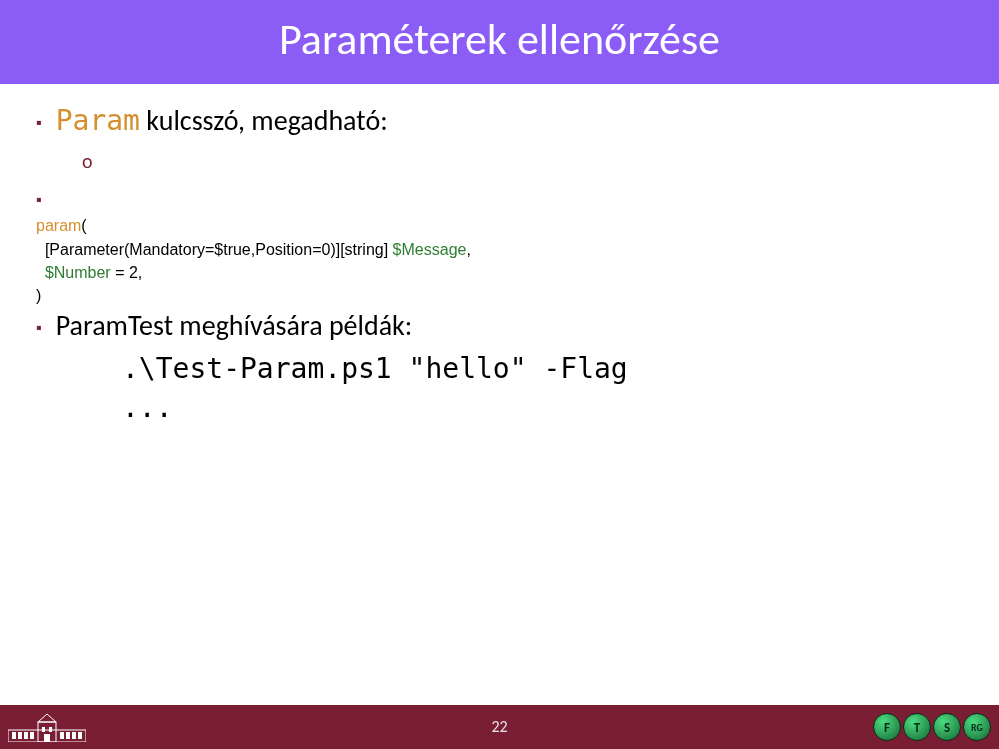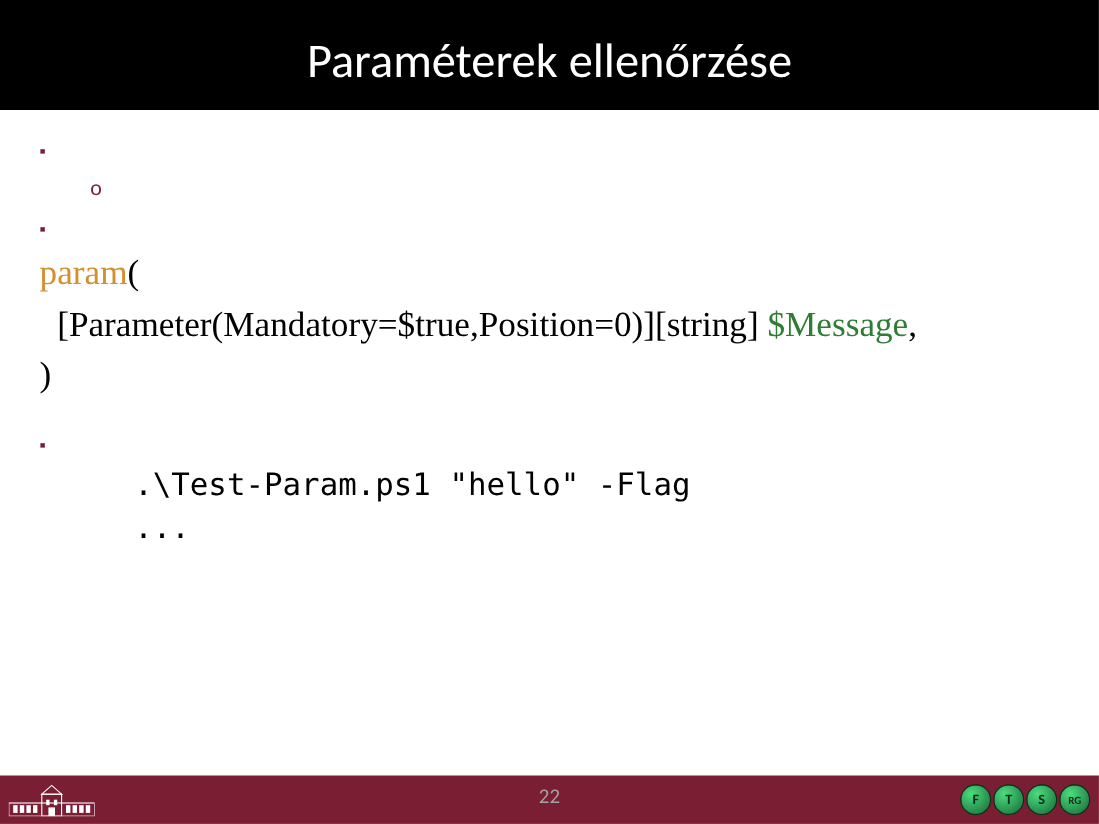--- a/index.html
+++ b/index.html
@@ -1,66 +1,71 @@
 <!DOCTYPE html>
 <html><head>
   <meta charset="utf-8">
   <style>
     * { margin: 0; padding: 0; box-sizing: border-box; }
     body { width: 999px; height: 749px; font-family: Calibri, Arial, sans-serif; background: #fff; overflow: hidden; }
     .slide { width: 100%; height: 100%; display: flex; flex-direction: column; }
-    .header { background: #000000; color: #fff; text-align: center; padding: 28px 0 18px; font-size: 44px; font-weight: 400; }
+    .header { background: #8b5cf6; color: #fff; text-align: center; padding: 12px 0 18px; font-size: 44px; font-weight: 400; }
     .content { flex: 1; padding: 18px 36px 0 36px; font-size: 28px; line-height: 1.35; color: #000; }
     .bullet-row { display: flex; align-items: flex-start; margin-bottom: 4px; }
     .bullet-square { color: #7a1e33; font-size: 16px; margin-right: 14px; margin-top: 10px; }
     .bullet-circle { color: #7a1e33; font-size: 20px; margin-left: 46px; margin-right: 14px; margin-top: 4px; }
     .code-keyword { font-family: Consolas, monospace; color: #d48f2e; }
-    .code-block { font-family: Liberation Serif, serif; font-size: 32px; line-height: 1.45; margin: 4px 0 22px 0; }
+    .code-block { font-family: Liberation Sans, sans-serif; font-size: 16px; line-height: 1.45; margin: 4px 0 0 0; }
     .code-line { white-space: pre; }
     .code-orange { color: #d48f2e; }
     .code-green { color: #2e7d32; text-align: center; }
     .examples { margin-left: 86px; font-family: Consolas, monospace; font-size: 28px; line-height: 1.4; }
     .footer { background: #7a1e33; height: 44px; display: flex; align-items: center; justify-content: space-between; padding: 0 8px; }
     .logo-left { display: flex; align-items: center; gap: 4px; }
     .building { width: 78px; height: 30px; }
-    .page-num { color: #a3a3a3; font-size: 19px; position: absolute; left: 50%; transform: translateX(-50%); bottom: 13px; margin-top: 33px; }
+    .page-num { color: #e5e5e5; font-size: 16px; position: absolute; left: 50%; transform: translateX(-50%); bottom: 13px; margin-top: 33px; }
     .logo-right { display: flex; gap: 2px; align-items: center; }
     .orb { width: 28px; height: 28px; border-radius: 50%; background: radial-gradient(circle at 35% 30%, #4ade80, #166534); border: 1px solid #052e16; display: flex; align-items: center; justify-content: center; color: #052e16; font-size: 13px; font-weight: bold; }
     .footer-wrap { position: relative; }
   </style>
 </head>
 <body>
 
 <div class="slide">
   <div class="header">
     <span>Paraméterek ellenőrzése</span>
   </div>
 
   <div class="content">
 
     <div class="bullet-row">
       <span class="bullet-square">▪</span>
+      <span>
+        <span class="code-keyword">Param</span><span> kulcsszó, megadható:</span>
+      </span>
     </div>
 
     <div class="bullet-row">
       <span class="bullet-circle">o</span>
     </div>
 
     <div class="bullet-row">
       <span class="bullet-square">▪</span>
     </div>
 
     <div class="code-block">
       <div class="code-line"><span class="code-orange">param</span><span>(</span></div>
       <div class="code-line"><span>  [Parameter(Mandatory=$true,Position=0)][string] </span><span class="code-green">$Message</span><span>,</span></div>
+      <div class="code-line"><span>  </span><span class="code-green">$Number</span><span> = 2,</span></div>
       <div class="code-line"><span>)</span></div>
     </div>
 
     <div class="bullet-row">
       <span class="bullet-square">▪</span>
+      <span>ParamTest meghívására példák:</span>
     </div>
 
     <div class="examples">
       <div>.\Test-Param.ps1 "hello" -Flag</div>
       <div>...</div>
     </div>
 
   </div>
 
   <div class="footer footer-wrap">

